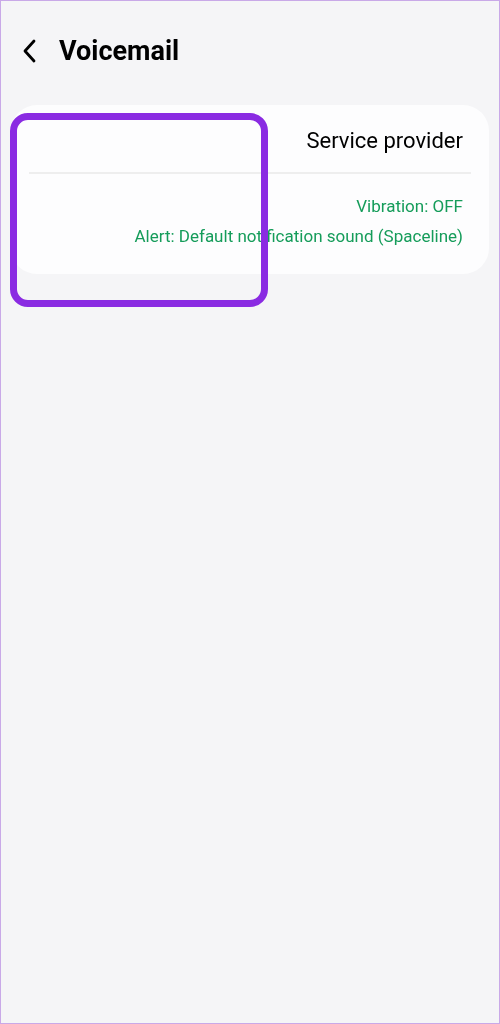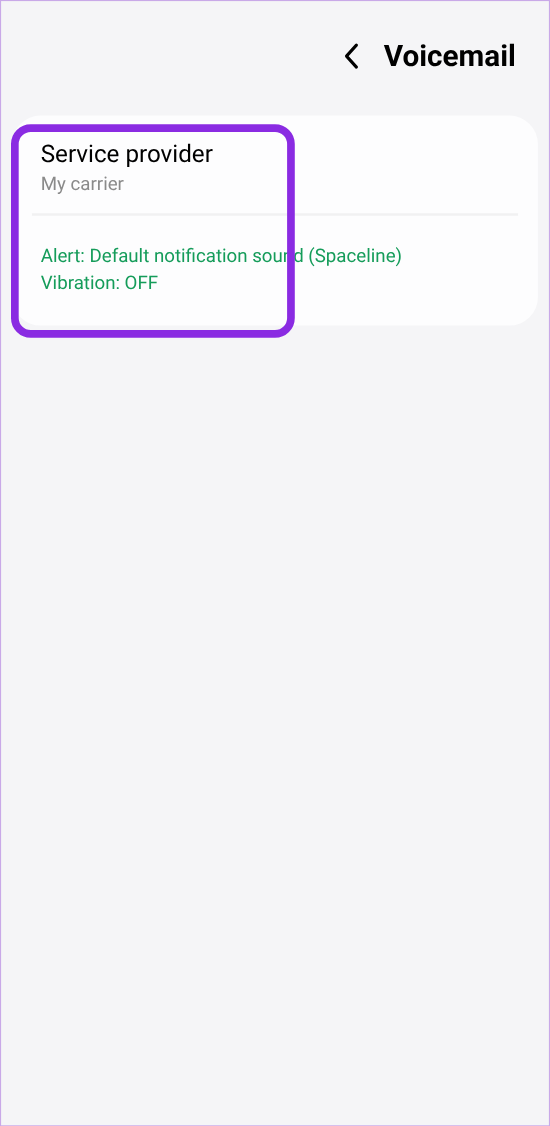--- a/index.html
+++ b/index.html
@@ -13,21 +13,20 @@
       background: #f5f5f7;
       font-family: -apple-system, BlinkMacSystemFont, 'Segoe UI', Roboto, sans-serif;
       position: relative;
       border: 1px solid #c9a9e8;
     }
     .header {
       display: flex;
       align-items: center;
       padding: 34px 30px 26px 18px;
       gap: 18px;
-      justify-content: flex-end;
     }
     .back-icon {
       width: 22px;
       height: 22px;
       display: flex;
       align-items: center;
       justify-content: center;
     }
     .back-icon svg {
       width: 18px;
@@ -36,20 +35,21 @@
     .title {
       font-size: 27px;
       font-weight: 700;
       color: #000;
     }
     .card {
       background: #fdfdfe;
       margin: 12px 10px 0 10px;
       border-radius: 26px;
       overflow: hidden;
+      text-align: right;
     }
     .list-item {
       padding: 18px 26px 18px 26px;
     }
     .item-title {
       font-size: 22px;
       color: #000;
       font-weight: 400;
       line-height: 1.3;
     }
@@ -109,23 +109,22 @@
     <svg viewBox="0 0 18 28" fill="none">
       <path d="M13 4 L4 14 L13 24" stroke="#000" stroke-width="2.8" stroke-linecap="round" stroke-linejoin="round"></path>
     </svg>
   </div>
   <div class="title">Voicemail</div>
 </div>
 
 <div class="card">
   <div class="list-item item-1">
     <div class="item-title">Service provider</div>
-    <div class="item-subtitle">My carrier</div>
   </div>
   <div class="divider"></div>
   <div class="divider"></div>
   <div class="list-item item-3">
+    <div class="item-subtitle-green" style="margin-top:0">Vibration: OFF</div>
     <div class="item-subtitle-green">Alert: Default notification sound (Spaceline)</div>
-    <div class="item-subtitle-green" style="margin-top:0">Vibration: OFF</div>
   </div>
 </div>
 
 <div class="highlight-box"></div>
 
 </body></html>

